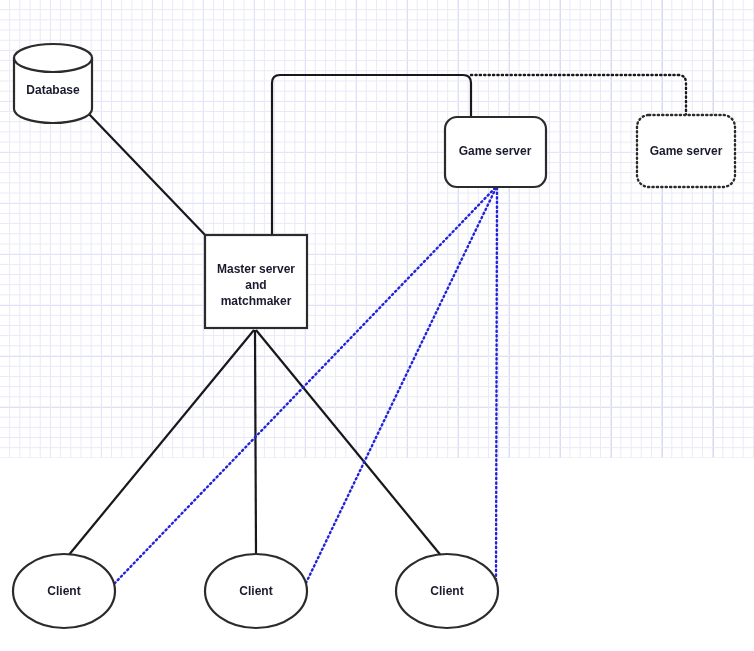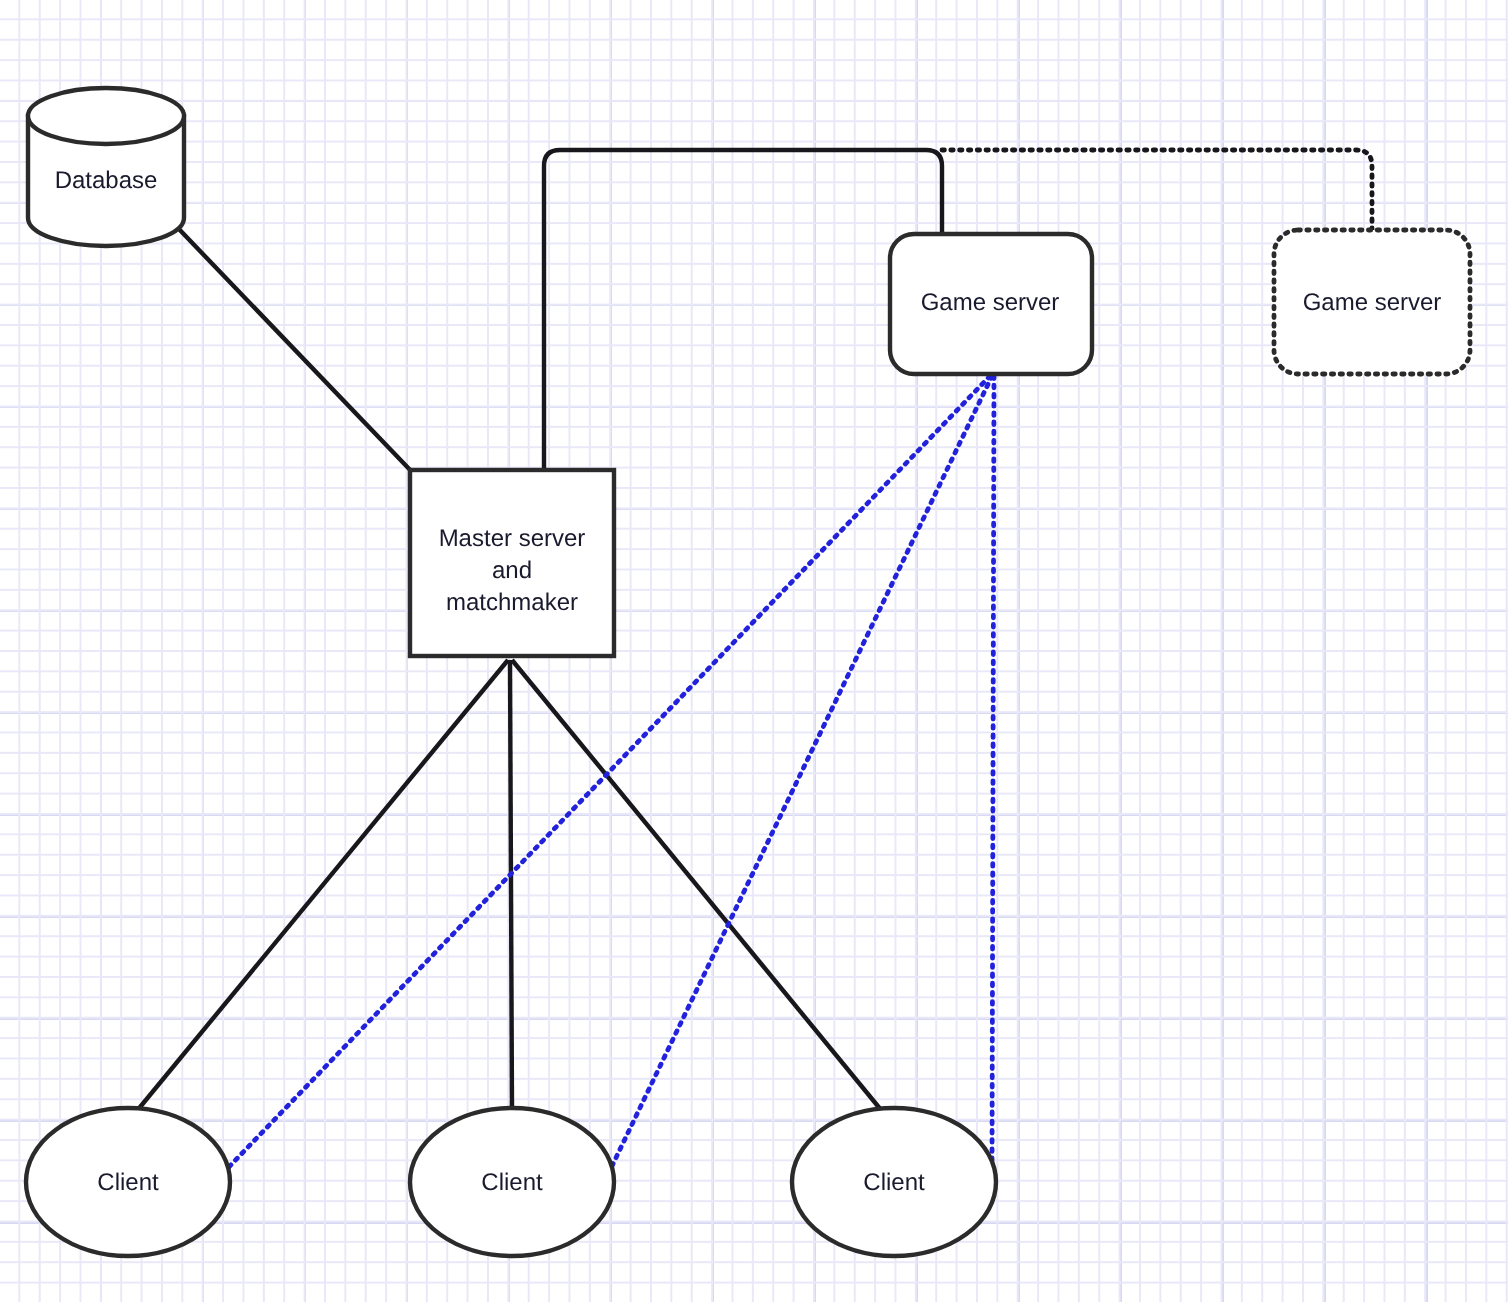--- a/index.html
+++ b/index.html
@@ -10,33 +10,34 @@
   body {
     width: 754px;
     height: 651px;
     background: #ffffff;
     font-family: "Liberation Sans", sans-serif;
     overflow: hidden;
   }
   #canvas {
     position: relative;
     width: 754px;
-    height: 651px;
+    height: 458px;
     background-color: #ffffff;
     background-image:
       linear-gradient(to right, #e8e8f8 1px, transparent 1px),
       linear-gradient(to bottom, #e8e8f8 1px, transparent 1px),
       linear-gradient(to right, #d8d8f2 1px, transparent 1px),
       linear-gradient(to bottom, #d8d8f2 1px, transparent 1px);
     background-size:
       10.2px 10.2px,
       10.2px 10.2px,
       51px 51px,
       51px 51px;
     background-position: -1px -1px, -1px -1px, -1px -1px, -1px -1px;
+    font-weight: bold;
   }
   #diagram {
     position: absolute;
     left: 0;
     top: 0;
   }
   .node-label {
     font-family: "Liberation Sans", sans-serif;
     font-size: 12px;
     fill: #1a1a2e;

